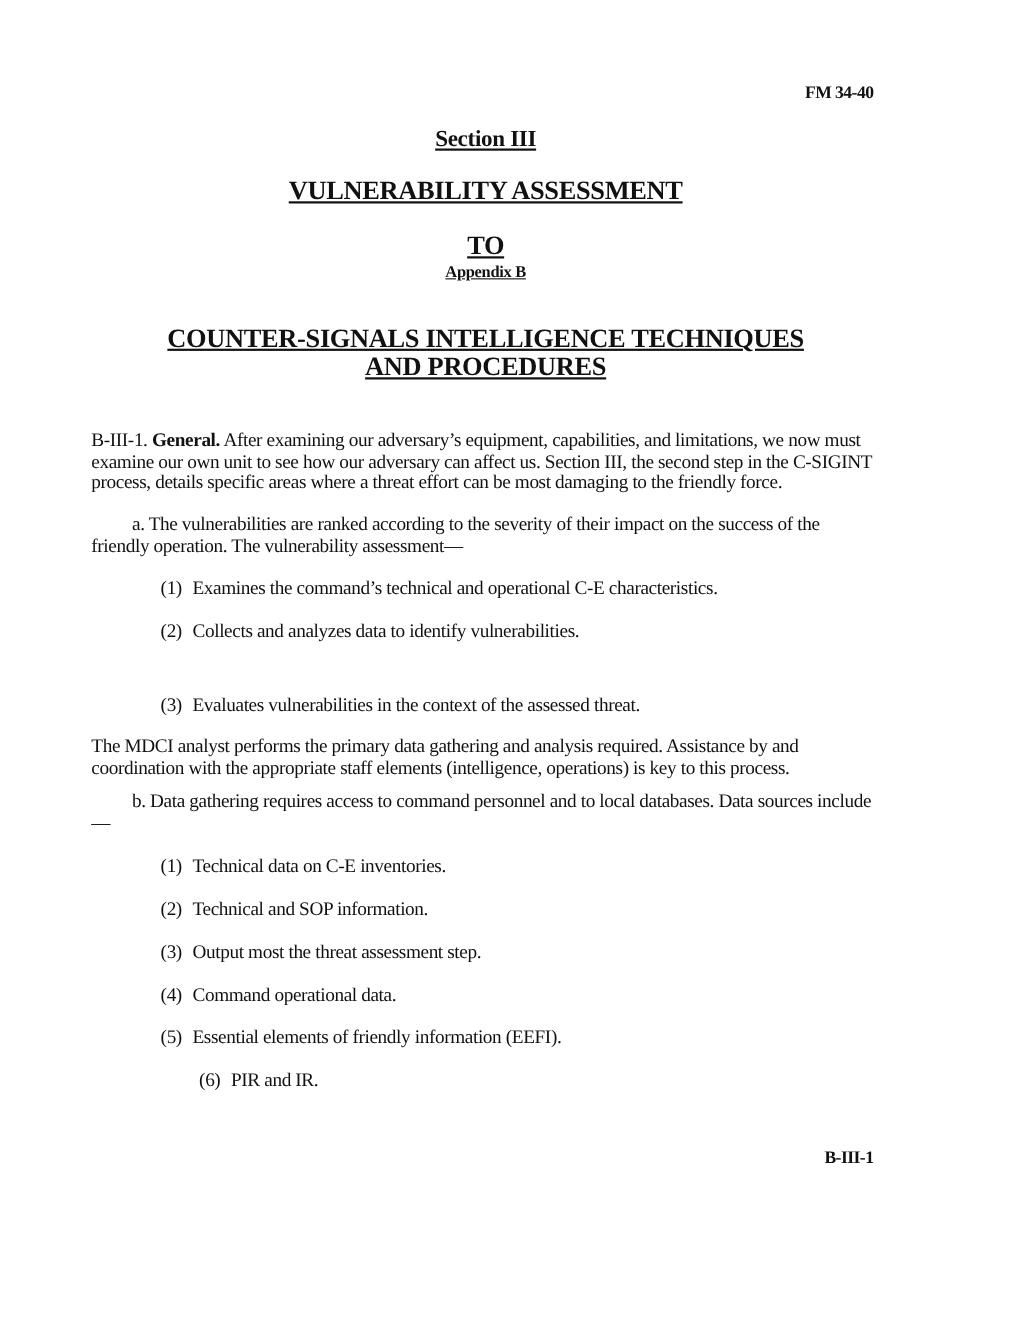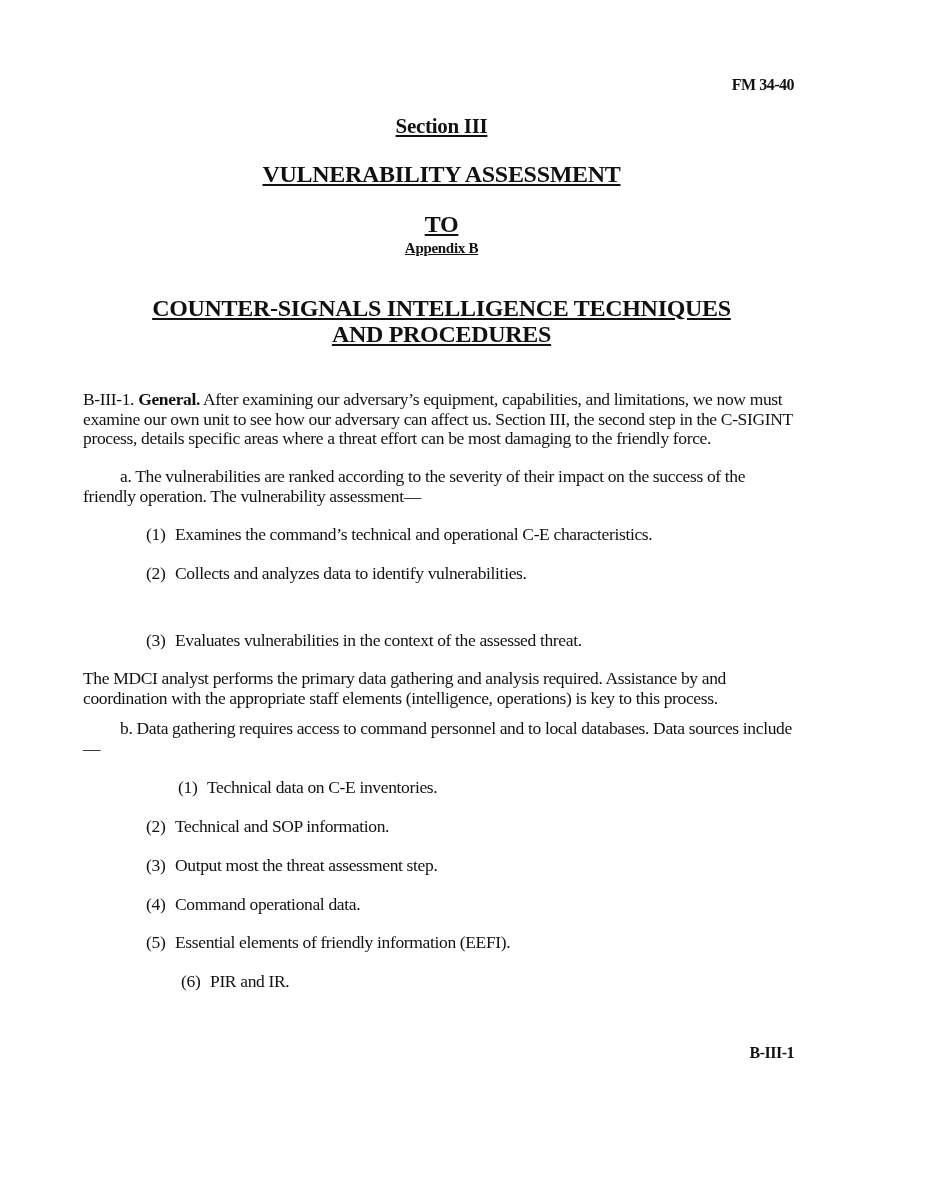--- a/index.html
+++ b/index.html
@@ -95,21 +95,21 @@
   <span class="list-num">(2)</span><span>Collects and analyzes data to identify vulnerabilities.</span>
 </div>
 <div class="abs list-item" style="top:600px;margin-top:30px;">
   <span class="list-num">(3)</span><span>Evaluates vulnerabilities in the context of the assessed threat.</span>
 </div>
 
 <div class="abs para" style="top:641px;margin-top:28px;">The MDCI analyst performs the primary data gathering and analysis required. Assistance by and coordination with the appropriate staff elements (intelligence, operations) is key to this process.</div>
 
 <div class="abs para indent-para" style="top:719px;">b. Data gathering requires access to command personnel and to local databases. Data sources include—</div>
 
-<div class="abs list-item" style="top:777px;margin-left:32px;">
+<div class="abs list-item" style="top:777px;">
   <span class="list-num">(1)</span><span>Technical data on C-E inventories.</span>
 </div>
 <div class="abs list-item" style="top:816px;">
   <span class="list-num">(2)</span><span>Technical and SOP information.</span>
 </div>
 <div class="abs list-item" style="top:855px;">
   <span class="list-num">(3)</span><span>Output most the threat assessment step.</span>
 </div>
 <div class="abs list-item" style="top:894px;">
   <span class="list-num">(4)</span><span>Command operational data.</span>

